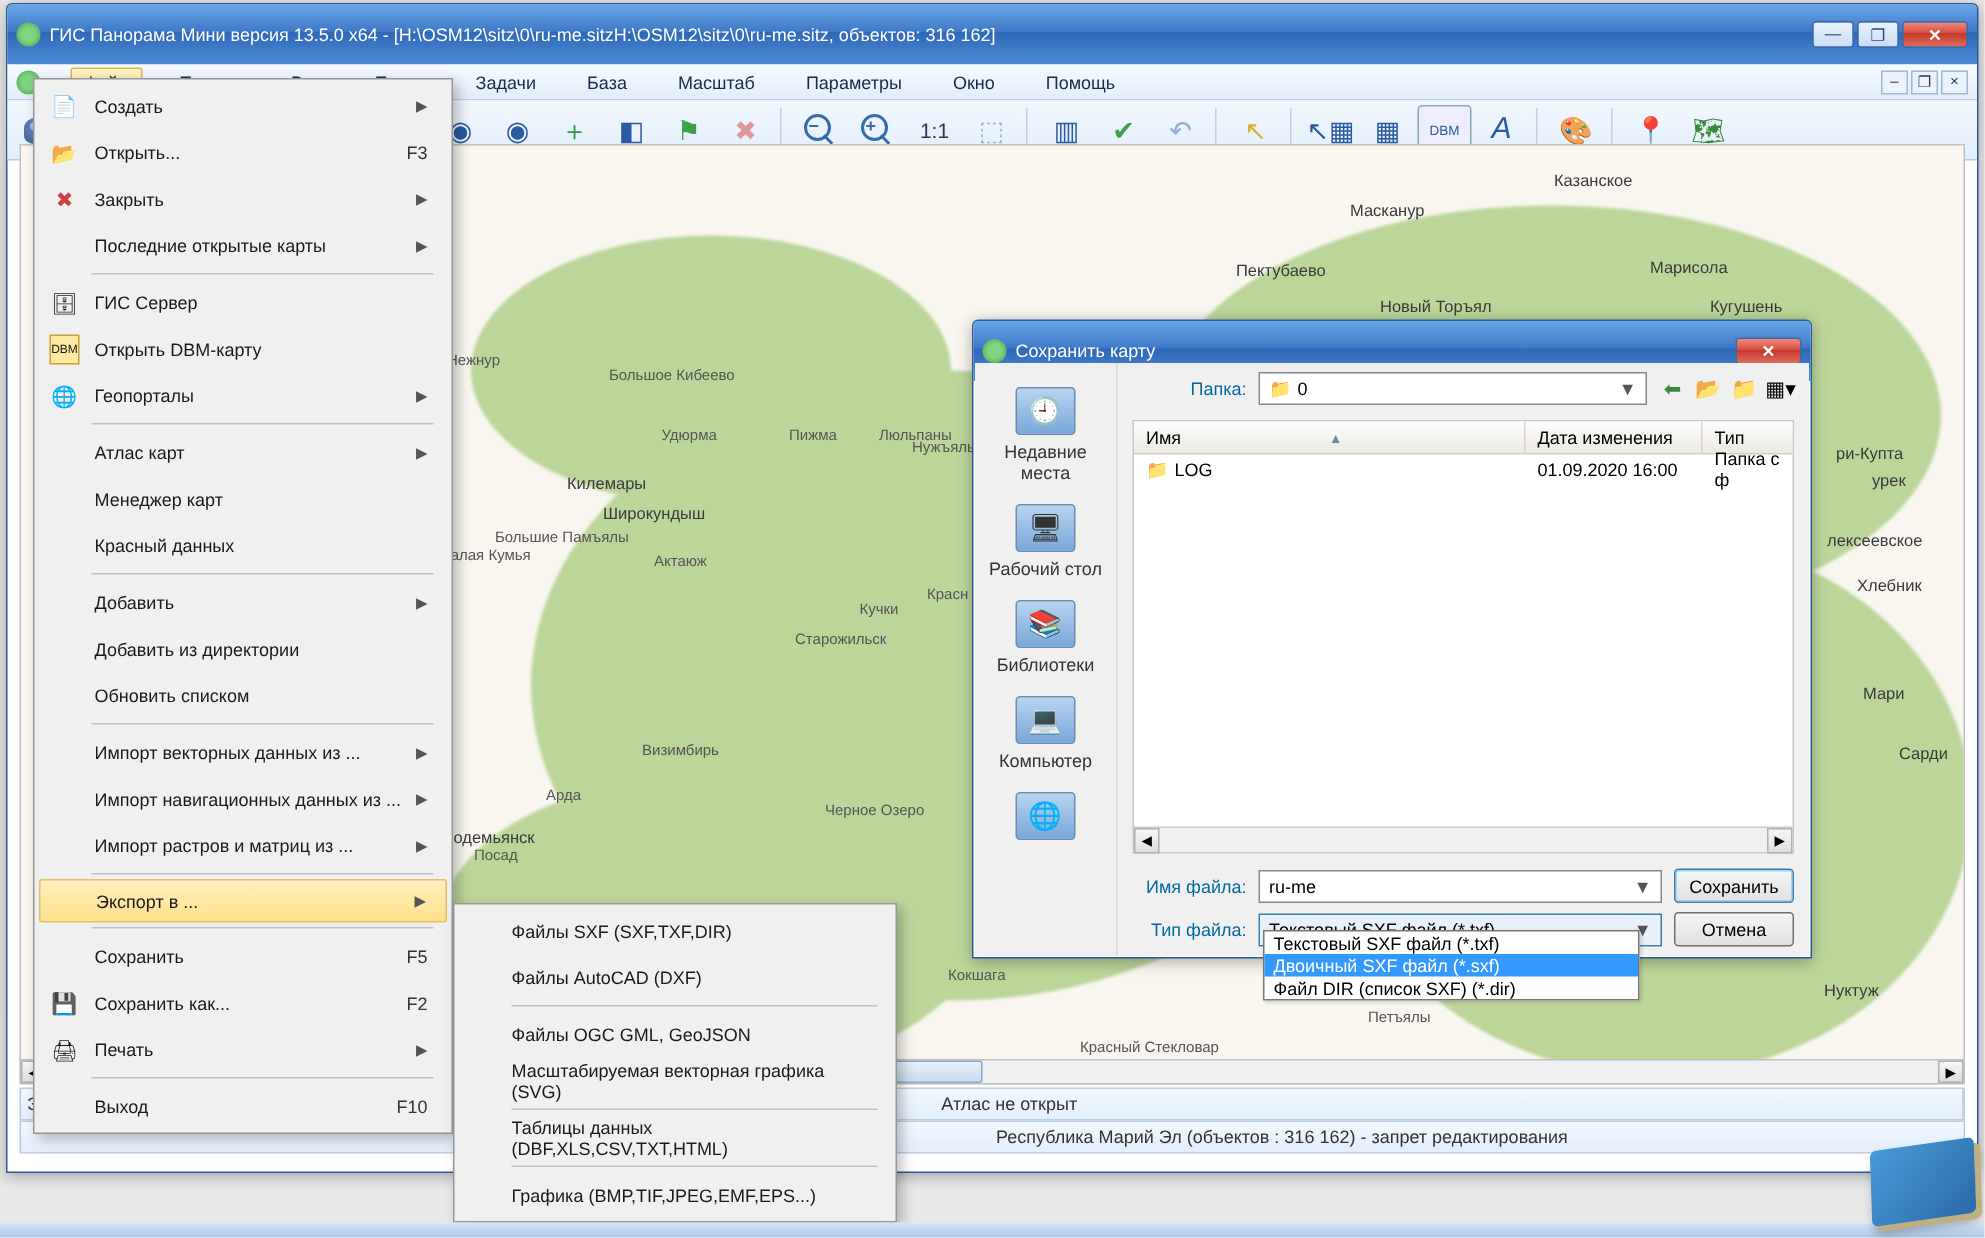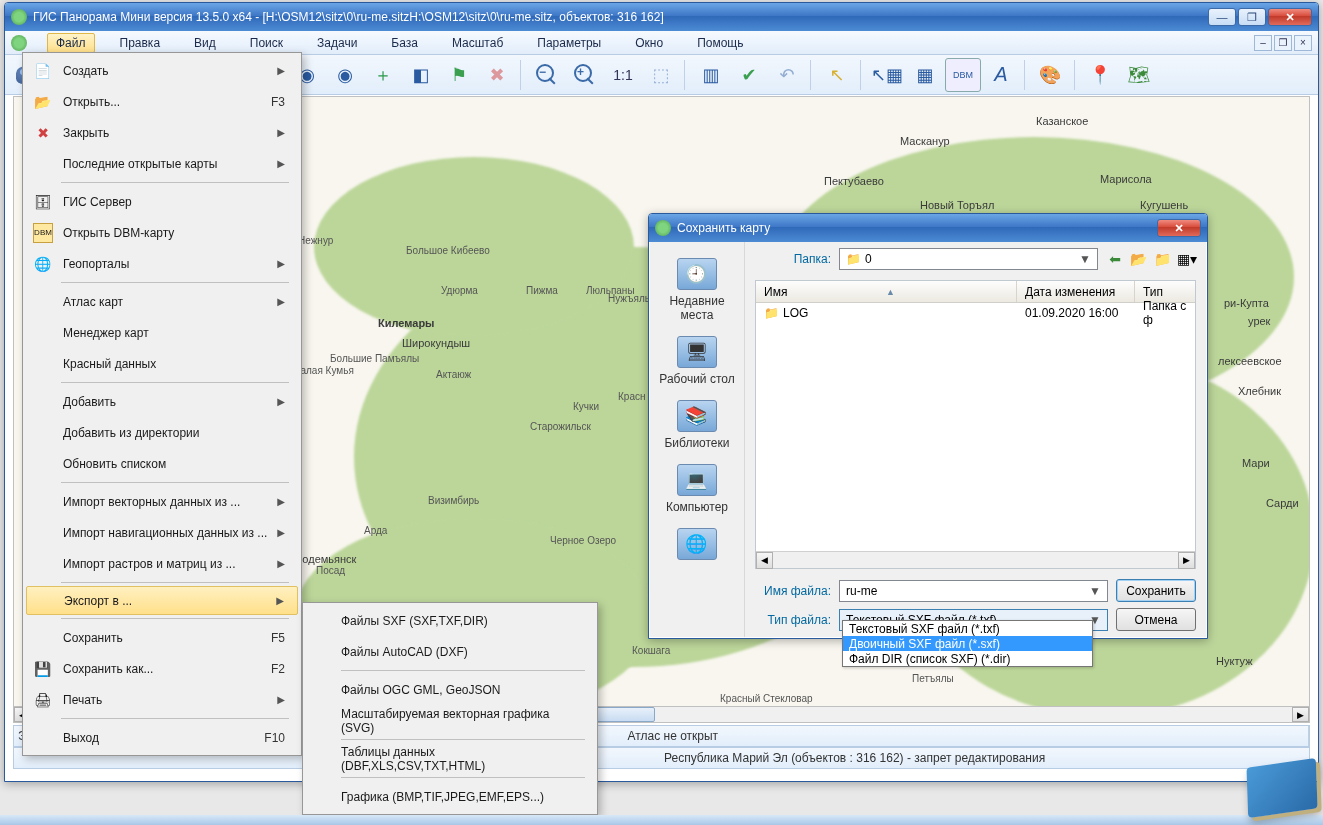--- a/index.html
+++ b/index.html
@@ -1,19 +1,19 @@
 <!DOCTYPE html>
 <html><head>
 <meta charset="utf-8">
 <style>
 * { margin: 0; padding: 0; box-sizing: border-box; font-family: "Segoe UI", Tahoma, sans-serif; font-size: 12px; }
 body { width: 1323px; height: 825px; background: #e8e8e8; overflow: hidden; position: relative; }
 
 .window { position: absolute; background: #fff; border: 1px solid #2b5a9c; border-radius: 4px 4px 0 0; box-shadow: 0 2px 10px rgba(0,0,0,.3); }
-.titlebar { height: 28px; background: linear-gradient(#6aa6e6,#3f78c7 45%,#2e68b8 46%,#4d8bd4); display: flex; align-items: center; padding: 0 6px; color: #fff; font-size: 12px; border-radius: 3px 3px 0 0; }
+.titlebar { height: 40px; background: linear-gradient(#6aa6e6,#3f78c7 45%,#2e68b8 46%,#4d8bd4); display: flex; align-items: center; padding: 0 6px; color: #fff; font-size: 12px; border-radius: 3px 3px 0 0; }
 .titlebar .icon { width: 16px; height: 16px; margin-right: 6px; background: radial-gradient(circle,#7fd47f 40%,#4a9a4a); border-radius: 50%; }
 .winbtns { margin-left: auto; display: flex; gap: 2px; }
 .winbtn { width: 28px; height: 18px; border: 1px solid #3c6aa8; border-radius: 3px; background: linear-gradient(#e9f2fc,#c8ddf5); display: flex; align-items: center; justify-content: center; font-size: 11px; color: #2b4a7a; cursor: default; }
 .winbtn.close { width: 44px; background: linear-gradient(#f08b7f,#d74b3b 45%,#c13a2a 46%,#e26a5a); color: #fff; font-weight: bold; }
 .mdibtns { margin-left: auto; display: flex; gap: 2px; }
 .mdibtn { width: 18px; height: 16px; border: 1px solid #a0b8d8; background: #eaf2fb; display: flex; align-items: center; justify-content: center; font-size: 10px; color: #335; }
 
 .menubar { height: 24px; background: linear-gradient(#f6faff,#e2edfa); border-bottom: 1px solid #b8cce4; display: flex; align-items: center; padding: 0 6px; gap: 16px; }
 .menubar .appicon { width: 16px; height: 16px; background: radial-gradient(circle,#7fd47f 40%,#4a9a4a); border-radius: 50%; margin-right: 4px; }
 .menuitem { padding: 3px 9px; color: #1a2a4a; border-radius: 2px; }
@@ -198,21 +198,21 @@
     <span class="maplabel small" style="left:536px;top:438px;">Черное Озеро</span>
     <span class="maplabel small" style="left:414px;top:398px;">Визимбирь</span>
     <span class="maplabel small" style="left:594px;top:196px;">Нужъялы</span>
     <span class="maplabel small" style="left:516px;top:324px;">Старожильск</span>
     <span class="maplabel small" style="left:559px;top:304px;">Кучки</span>
     <span class="maplabel small" style="left:604px;top:294px;">Красн</span>
     <span class="maplabel small" style="left:422px;top:272px;">Актаюж</span>
     <span class="maplabel" style="left:388px;top:240px;">Широкундыш</span>
     <span class="maplabel small" style="left:316px;top:256px;">Большие Памъялы</span>
     <span class="maplabel small" style="left:278px;top:268px;">Малая Кумья</span>
-    <span class="maplabel" style="left:364px;top:220px;font-weight:bold">Килемары</span>
+    <span class="maplabel" style="left:364px;top:220px;font-weight:normal">Килемары</span>
     <span class="maplabel small" style="left:427px;top:188px;">Удюрма</span>
     <span class="maplabel small" style="left:284px;top:138px;">Нежнур</span>
     <span class="maplabel small" style="left:392px;top:148px;">Большое Кибеево</span>
     <span class="maplabel small" style="left:512px;top:188px;">Пижма</span>
     <span class="maplabel small" style="left:572px;top:188px;">Люльпаны</span>
     <span class="maplabel small" style="left:350px;top:428px;">Арда</span>
     <span class="maplabel" style="left:264px;top:456px;">озьмодемьянск</span>
     <span class="maplabel small" style="left:302px;top:468px;">Посад</span>
   </div>
 

